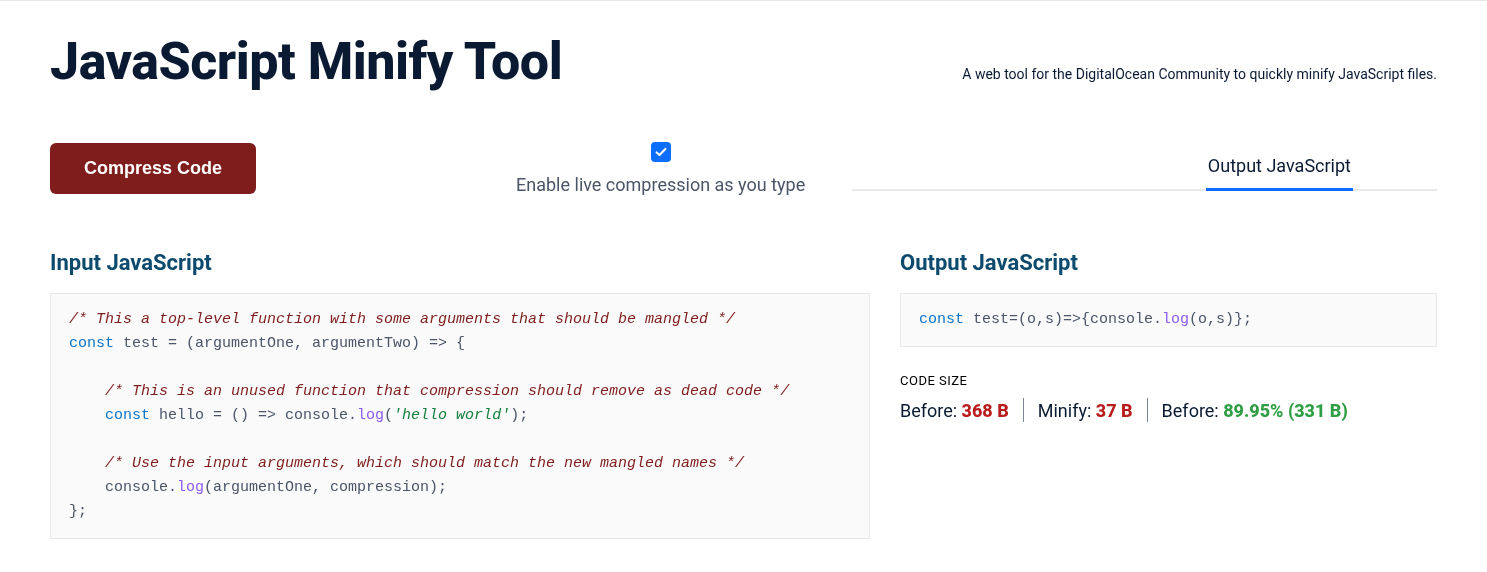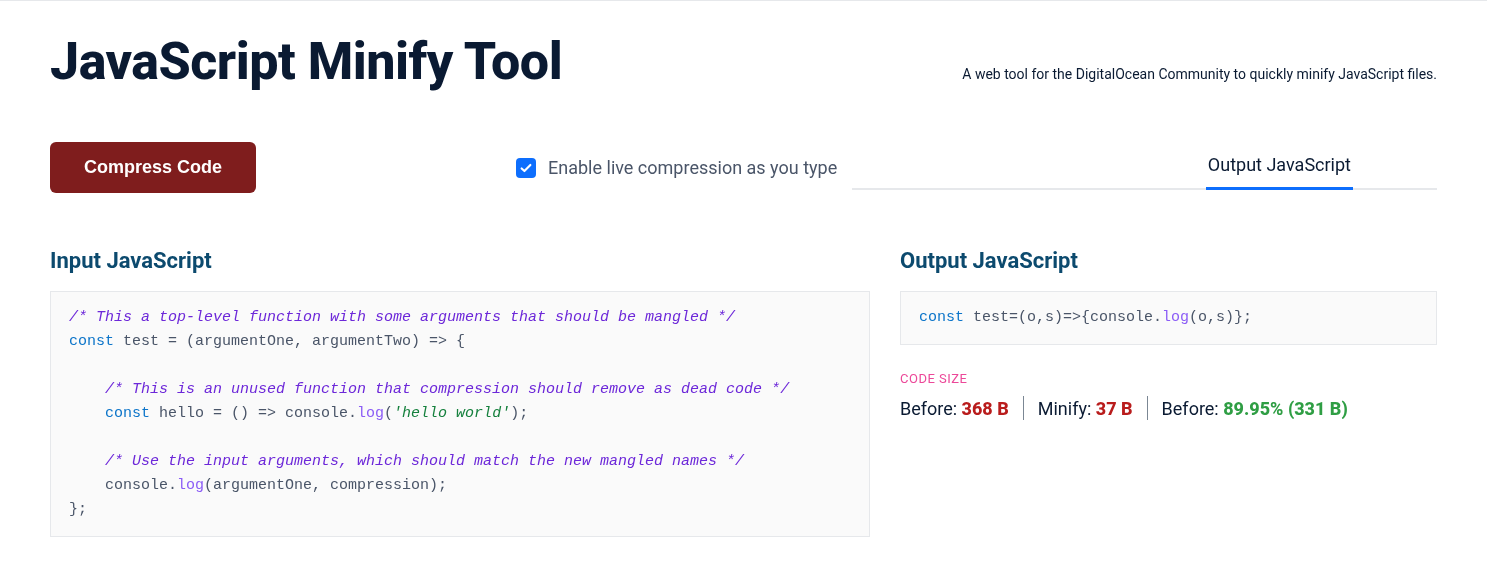--- a/index.html
+++ b/index.html
@@ -43,20 +43,21 @@
     padding: 15px 34px;
     font-size: 18px;
     font-weight: 600;
     cursor: pointer;
   }
   .checkbox-wrap {
     display: flex;
     align-items: center;
     gap: 12px;
     margin-left: 260px;
+    flex-direction: column;
   }
   .chk {
     width: 20px; height: 20px;
     border-radius: 4px;
     background: #0d6efd;
     display: flex;
     align-items: center;
     justify-content: center;
     flex-shrink: 0;
   }
@@ -98,28 +99,28 @@
     background: #fafafa;
     border: 1px solid #e6e8eb;
     padding: 14px 18px;
     font-family: Consolas, Menlo, Monaco, "Courier New", monospace;
     font-size: 15px;
     line-height: 1.6;
     color: #4a5568;
     white-space: pre;
     overflow: hidden;
   }
-  .c-comment { color: #6d28d9; font-style: italic; }
+  .c-comment { color: #7f1d1d; font-style: italic; }
   .c-kw { color: #0b74c9; }
   .c-fn { color: #8b5cf6; }
   .c-str { color: #15803d; font-style: italic; }
   .size-label {
     font-size: 13px;
     letter-spacing: 0.5px;
-    color: #ec4899;
+    color: #000000;
     margin-top: 26px;
     margin-bottom: 10px;
     text-transform: uppercase;
   }
   .size-line {
     font-size: 18px;
     display: flex;
     align-items: center;
     gap: 14px;
   }

